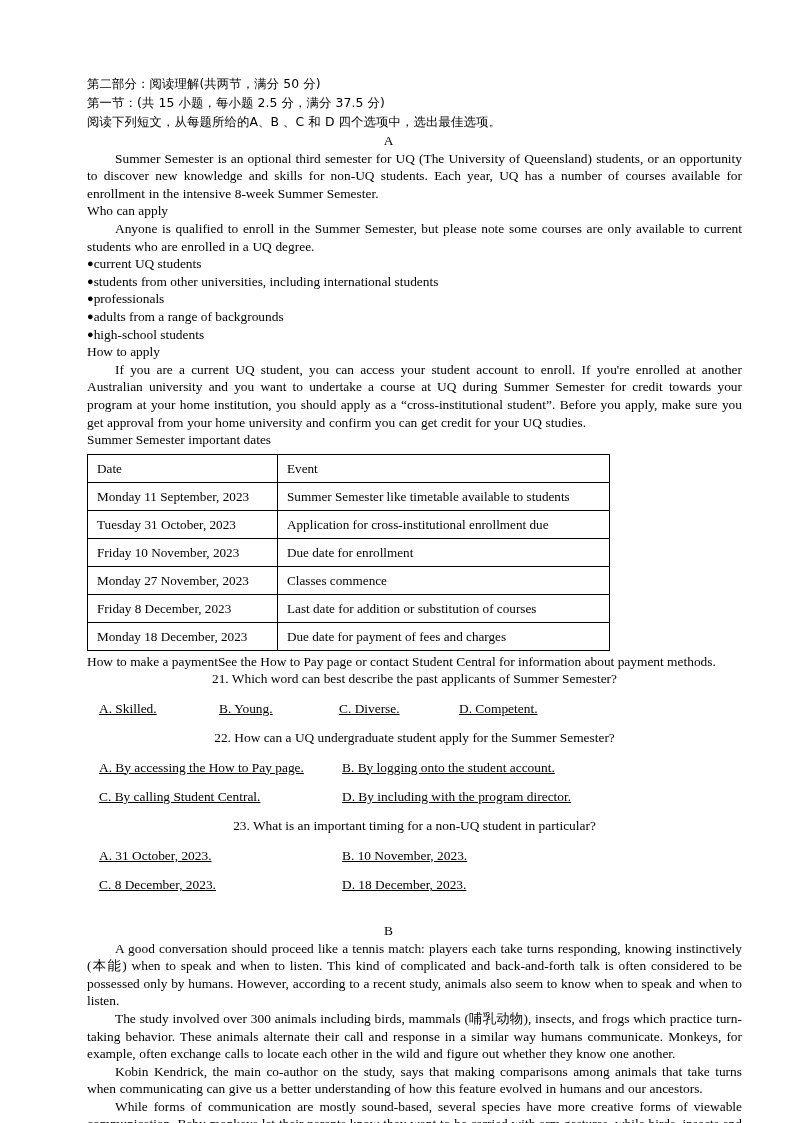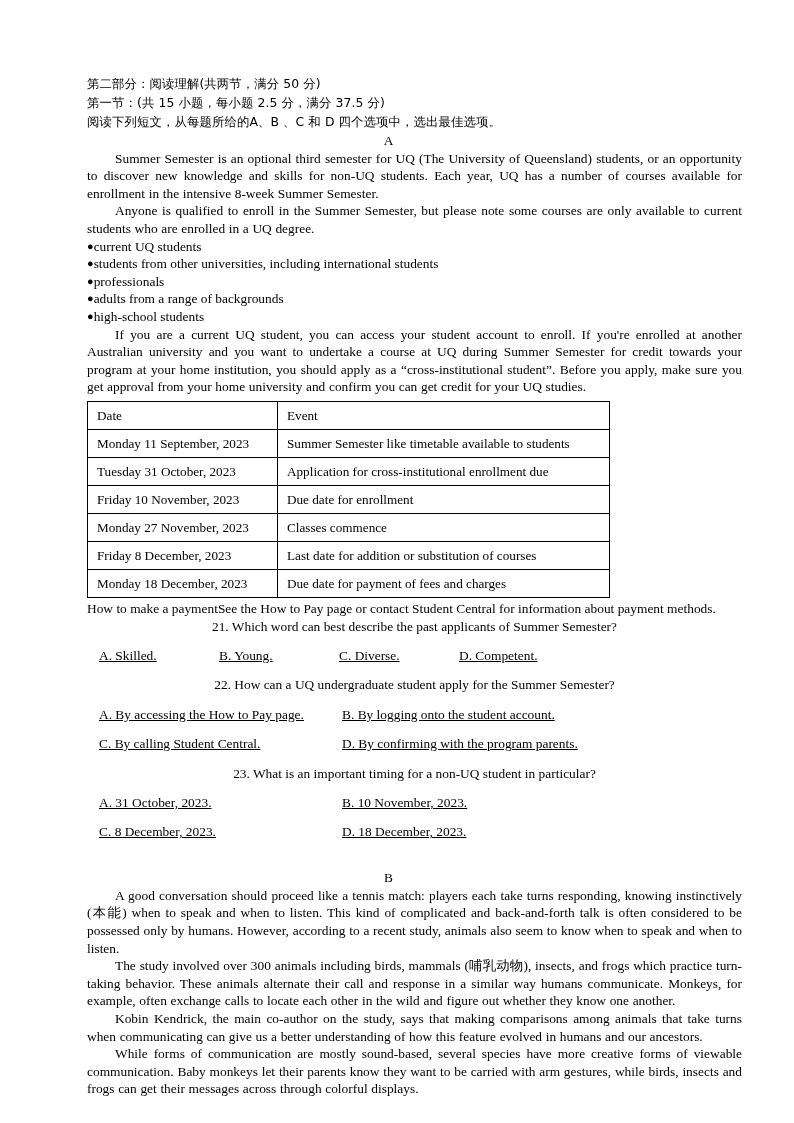--- a/index.html
+++ b/index.html
@@ -105,29 +105,32 @@
 
 <div class="page">
 
   <div class="cn-line">第二部分：阅读理解(共两节，满分 50 分)</div>
   <div class="cn-line">第一节：(共 15 小题，每小题 2.5 分，满分 37.5 分)</div>
   <div class="cn-line">阅读下列短文，从每题所给的A、B 、C 和 D 四个选项中，选出最佳选项。</div>
 
   <div class="center-letter">A</div>
 
   <p class="body-p indent">Summer Semester is an optional third semester for UQ (The University of Queensland) students, or an opportunity to discover new knowledge and skills for non-UQ students. Each year, UQ has a number of courses available for enrollment in the intensive 8-week Summer Semester.</p>
+  <p class="plain">Who can apply</p>
   <p class="body-p indent">Anyone is qualified to enroll in the Summer Semester, but please note some courses are only available to current students who are enrolled in a UQ degree.</p>
 
   <p class="bullet"><span class="dot">●</span><span>current UQ students</span></p>
   <p class="bullet"><span class="dot">●</span><span>students from other universities, including international students</span></p>
   <p class="bullet"><span class="dot">●</span><span>professionals</span></p>
   <p class="bullet"><span class="dot">●</span><span>adults from a range of backgrounds</span></p>
   <p class="bullet"><span class="dot">●</span><span>high-school students</span></p>
 
+  <p class="plain">How to apply</p>
   <p class="body-p indent">If you are a current UQ student, you can access your student account to enroll. If you're enrolled at another Australian university and you want to undertake a course at UQ during Summer Semester for credit towards your program at your home institution, you should apply as a “cross-institutional student”. Before you apply, make sure you get approval from your home university and confirm you can get credit for your UQ studies.</p>
+  <p class="plain">Summer Semester important dates</p>
 
   <table class="dates">
     <tbody>
       <tr>
         <td class="c1">Date</td>
         <td class="c2">Event</td>
       </tr>
       <tr>
         <td class="c1">Monday 11 September, 2023</td>
         <td class="c2">Summer Semester like timetable available to students</td>
@@ -165,21 +168,21 @@
     <span>D. Competent.</span>
   </div>
 
   <p class="qline">22. How can a UQ undergraduate student apply for the Summer Semester?</p>
   <div class="opts opt2">
     <span>A. By accessing the How to Pay page.</span>
     <span>B. By logging onto the student account.</span>
   </div>
   <div class="opts opt2">
     <span>C. By calling Student Central.</span>
-    <span>D. By confirming with the program parents.</span>
+    <span>D. By including with the program director.</span>
   </div>
 
   <p class="qline">23. What is an important timing for a non-UQ student in particular?</p>
   <div class="opts opt2">
     <span>A. 31 October, 2023.</span>
     <span>B. 10 November, 2023.</span>
   </div>
   <div class="opts opt2">
     <span>C. 8 December, 2023.</span>
     <span>D. 18 December, 2023.</span>

